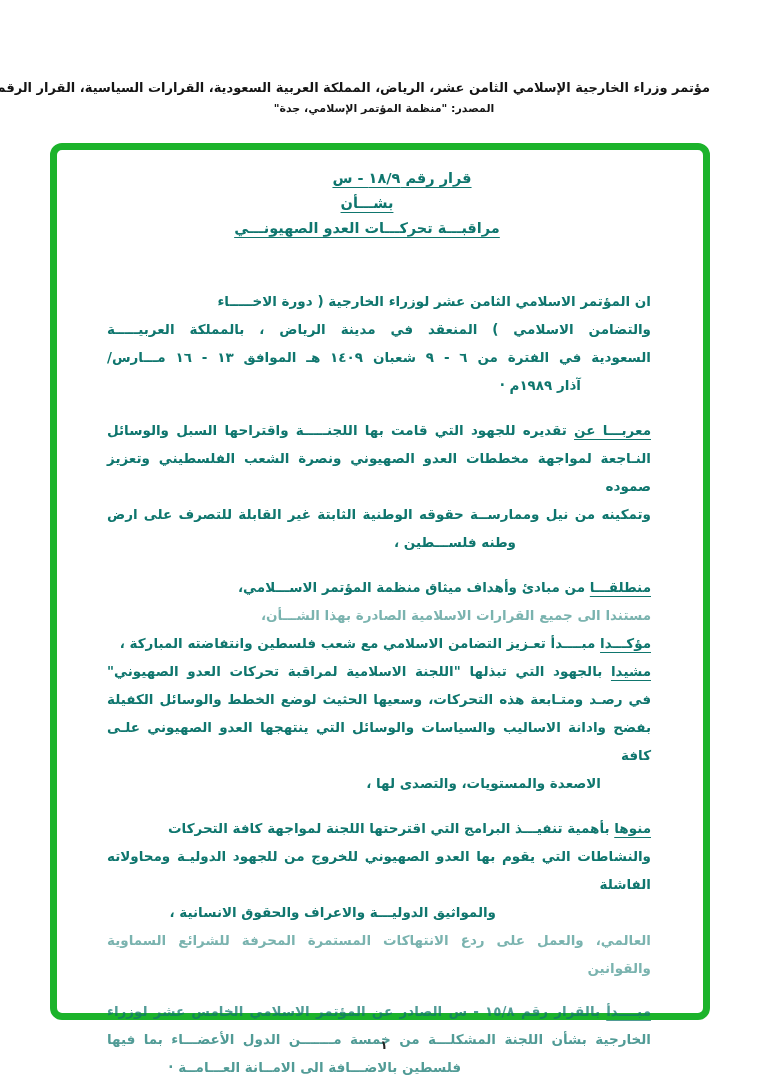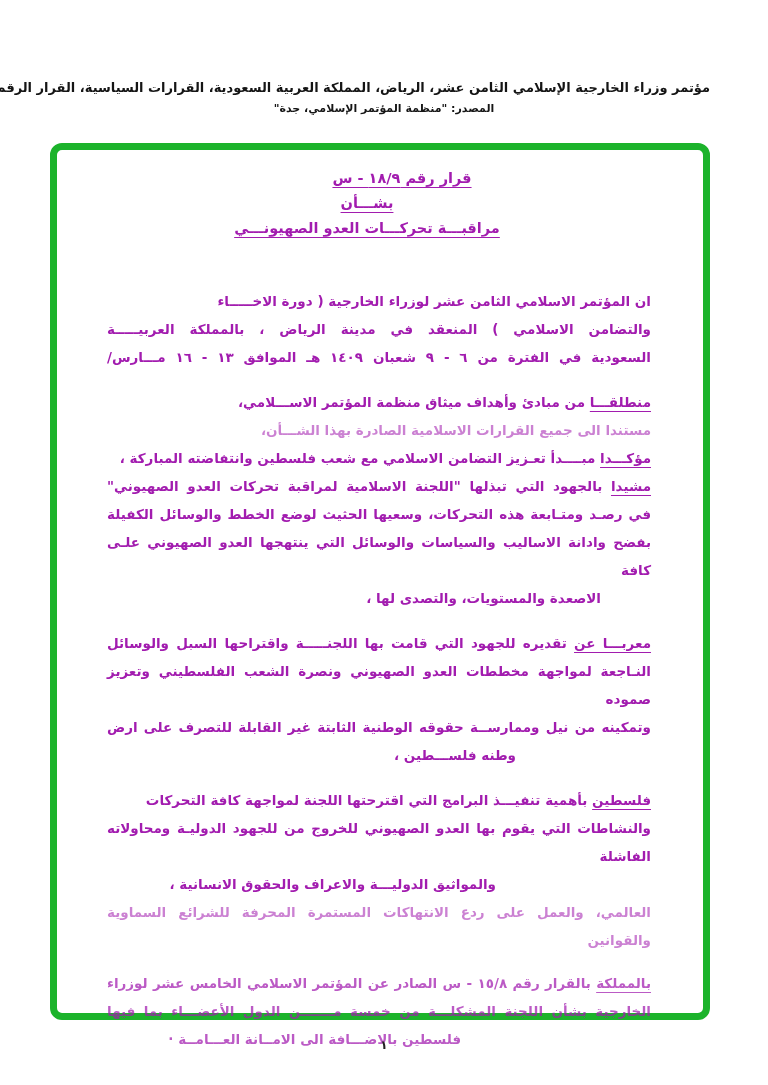--- a/index.html
+++ b/index.html
@@ -23,21 +23,21 @@
   .doc-box{
     position:absolute;left:50px;top:143px;width:646px;height:863px;
     border:7px solid #1cb32b;border-radius:12px;background:#ffffff;
   }
   .doc-content{
     padding:16px 52px 0 26px;direction:rtl;
   }
   .title-block{text-align:center;font-weight:bold;font-size:14.5px;line-height:25px;}
   .title-line{text-decoration:underline;text-underline-offset:4px;}
   .t1{position:relative;right:-35px;}
-  .body-text{font-size:13.5px;font-weight:bold;color:#a21caf;}
+  .body-text{font-size:13.5px;font-weight:bold;color:#0f766e;}
   .line{line-height:28px;min-height:28px;}
   .fill{text-align:justify;text-align-last:justify;margin-left:24px;}
   .lead{text-decoration:underline;text-underline-offset:4px;}
   .faded{opacity:.55;}
   .soft{opacity:.72;}
   .gap-lg{margin-top:46px;}
   .gap-md{margin-top:17px;}
   .gap-sm{margin-top:15px;}
   .ind50{padding-right:50px;}
   .ind70{padding-right:70px;}
@@ -64,20 +64,31 @@
     <div class="title-block">
       <div><span class="title-line t1">قرار رقم ١٨/٩ - س</span></div>
       <div><span class="title-line">بشـــأن</span></div>
       <div><span class="title-line">مراقبـــة تحركـــات العدو الصهيونـــي</span></div>
     </div>
 
     <div class="gap-lg">
       <div class="line">ان المؤتمر الاسلامي الثامن عشر لوزراء الخارجية ( دورة الاخـــــاء</div>
       <div class="line fill">والتضامن الاسلامي ) المنعقد في مدينة الرياض ، بالمملكة العربيـــــة</div>
       <div class="line fill">السعودية في الفترة من ٦ - ٩ شعبان ١٤٠٩ هـ الموافق ١٣ - ١٦ مـــارس/</div>
+      <div class="line ind70">آذار ١٩٨٩م ·</div>
+    </div>
+
+    <div class="gap-md">
+      <div class="line fill">
+        <span class="lead">معربـــا عن</span>
+        <span>تقديره للجهود التي قامت بها اللجنـــــة واقتراحها السبل والوسائل</span>
+      </div>
+      <div class="line fill">النـاجعة لمواجهة مخططات العدو الصهيوني ونصرة الشعب الفلسطيني وتعزيز صموده</div>
+      <div class="line fill">وتمكينه من نيل وممارســة حقوقه الوطنية الثابتة غير القابلة للتصرف على ارض</div>
+      <div class="line ind135">وطنه فلســـطين ،</div>
     </div>
 
     <div class="gap-md">
       <div class="line">
         <span class="lead">منطلقـــا</span>
         <span>من مبادئ وأهداف ميثاق منظمة المؤتمر الاســـلامي،</span>
       </div>
       <div class="line faded">مستندا الى جميع القرارات الاسلامية الصادرة بهذا الشـــأن،</div>
       <div class="line">
         <span class="lead">مؤكـــدا</span>
@@ -86,42 +97,32 @@
       <div class="line fill">
         <span class="lead">مشيدا</span>
         <span>بالجهود التي تبذلها "اللجنة الاسلامية لمراقبة تحركات العدو الصهيوني"</span>
       </div>
       <div class="line fill">في رصـد ومتـابعة هذه التحركات، وسعيها الحثيث لوضع الخطط والوسائل الكفيلة</div>
       <div class="line fill">بفضح وادانة الاساليب والسياسات والوسائل التي ينتهجها العدو الصهيوني علـى كافة</div>
       <div class="line ind50">الاصعدة والمستويات، والتصدى لها ،</div>
     </div>
 
     <div class="gap-md">
-      <div class="line fill">
-        <span class="lead">معربـــا عن</span>
-        <span>تقديره للجهود التي قامت بها اللجنـــــة واقتراحها السبل والوسائل</span>
-      </div>
-      <div class="line fill">النـاجعة لمواجهة مخططات العدو الصهيوني ونصرة الشعب الفلسطيني وتعزيز صموده</div>
-      <div class="line fill">وتمكينه من نيل وممارســة حقوقه الوطنية الثابتة غير القابلة للتصرف على ارض</div>
-      <div class="line ind135">وطنه فلســـطين ،</div>
-    </div>
-
-    <div class="gap-md">
       <div class="line">
-        <span class="lead">فلسطين</span>
+        <span class="lead">منوها</span>
         <span>بأهمية تنفيـــذ البرامج التي اقترحتها اللجنة لمواجهة كافة التحركات</span>
       </div>
       <div class="line fill">والنشاطات التي يقوم بها العدو الصهيوني للخروج من للجهود الدوليـة ومحاولاته الفاشلة</div>
       <div class="line ind155">والمواثيق الدوليـــة والاعراف والحقوق الانسانية ،</div>
       <div class="line fill faded">العالمي، والعمل على ردع الانتهاكات المستمرة المحرفة للشرائع السماوية والقوانين</div>
     </div>
 
     <div class="gap-sm soft">
       <div class="line fill">
-        <span class="lead">بالمملكة</span>
+        <span class="lead">مبــــدأ</span>
         <span>بالقرار رقم ١٥/٨ - س الصادر عن المؤتمر الاسلامي الخامس عشر لوزراء</span>
       </div>
       <div class="line fill">الخارجية بشأن اللجنة المشكلـــة من خمسة مـــــــن الدول الأعضـــاء بما فيها</div>
       <div class="line ind190">فلسطين بالاضـــافة الى الامــانة العـــامــة ·</div>
     </div>
 
   </div>
 </div>
 
 <div class="page-num">١</div>

